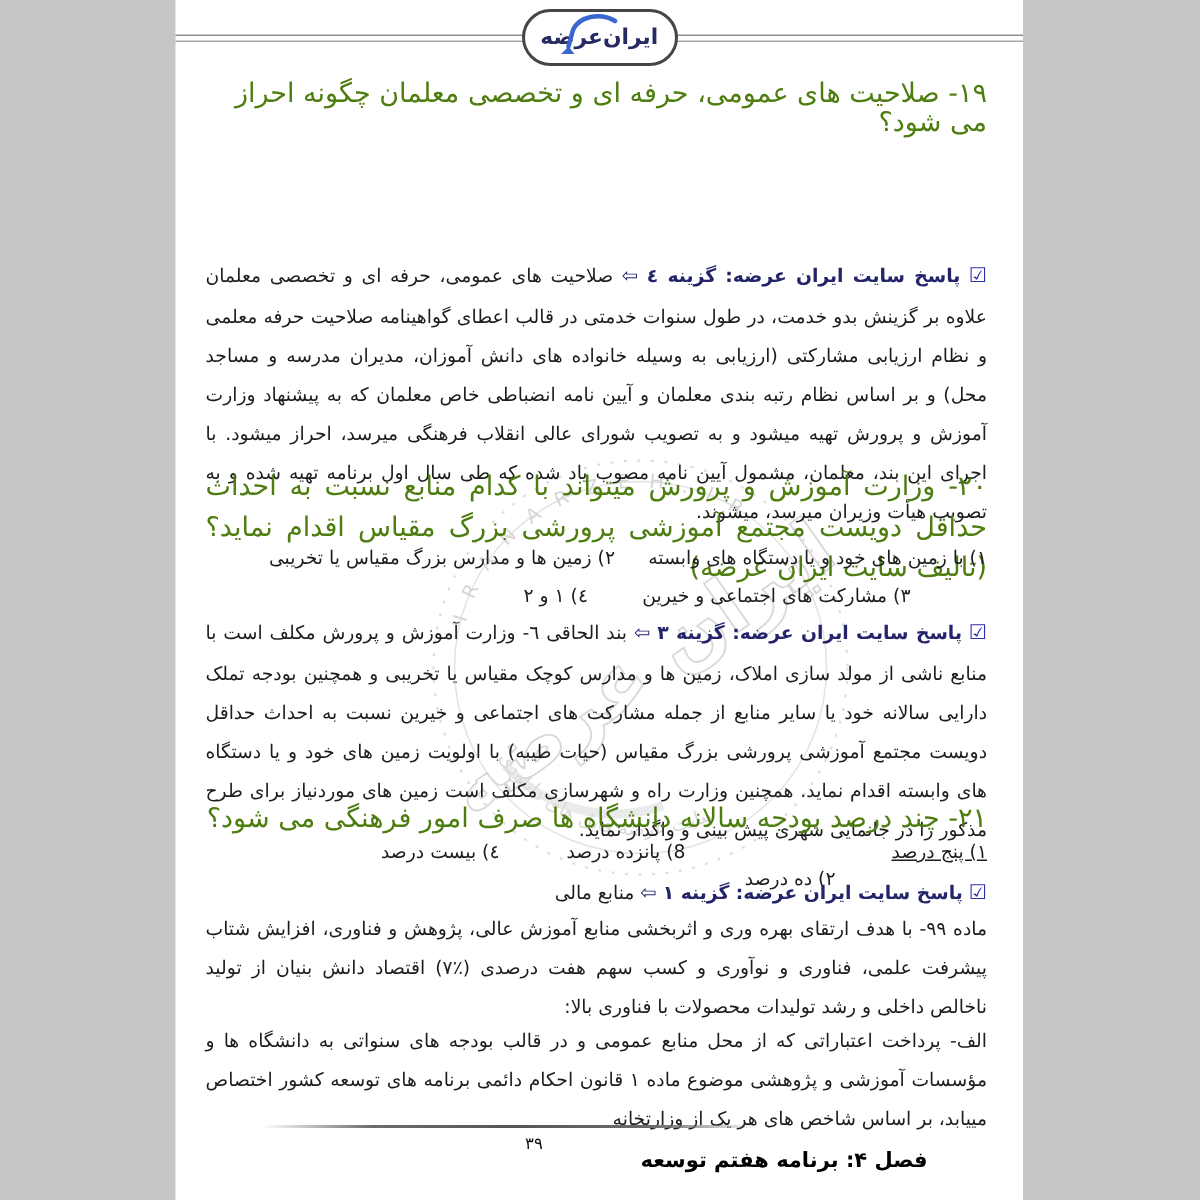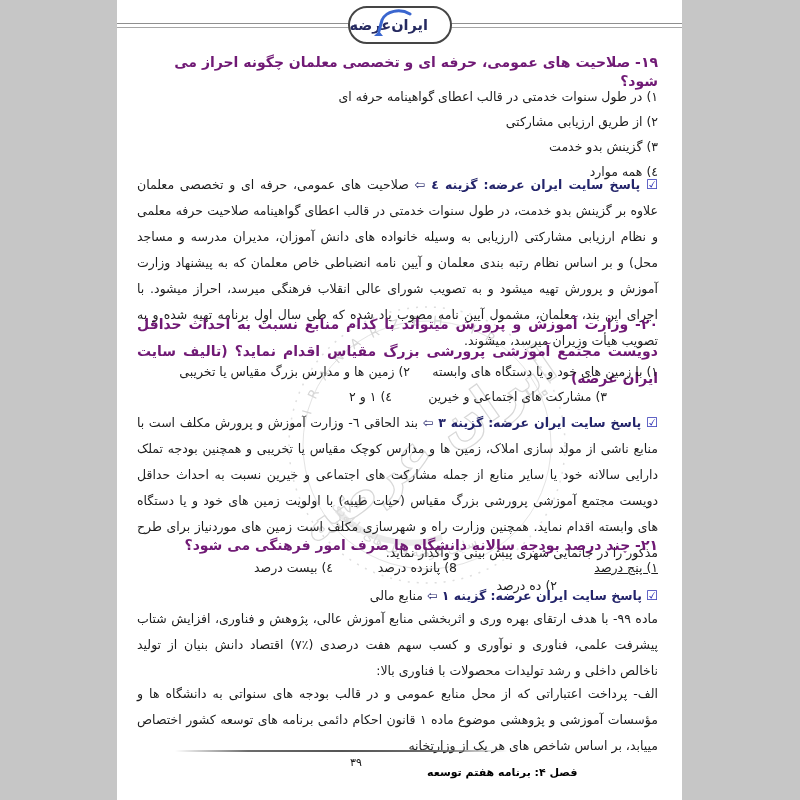--- a/index.html
+++ b/index.html
@@ -14,48 +14,48 @@
     background:#ffffff;
   }
   
   .hline{position:absolute;left:0;right:0;height:1.4px;background:#8f8f8f;z-index:2;}
   .hline.l1{top:23px;}
   .hline.l2{top:27px;background:#a6a6a6;}
   .logo-badge{
     position:absolute;top:6px;left:50%;transform:translateX(-50%);
     width:104px;height:38px;background:#ffffff;
     border:2.5px solid #454545;border-radius:20px;
-    display:flex;align-items:center;justify-content:flex-start;
+    display:flex;align-items:center;justify-content:center;
     z-index:3;box-sizing:border-box;
   }
   .logo-text{
     direction:rtl;font-weight:bold;font-size:14.5px;color:#262a60;
     letter-spacing:0.5px;position:relative;z-index:1;
   }
   .logo-arrow{position:absolute;left:20px;top:1px;z-index:2;}
   
   .watermark{position:absolute;left:150px;top:285px;z-index:1;}
   
   .content{position:absolute;inset:0;z-index:2;direction:rtl;color:#1d1d1d;}
   .blk{position:absolute;left:20px;right:24px;}
-  .qtitle{font-weight:bold;font-size:14px;color:#701a75;line-height:19px;text-align:right;}
+  .qtitle{font-weight:normal;font-size:18px;color:#4d7c0f;line-height:19px;text-align:right;}
   .qtitle.two{line-height:27px;text-align:justify;}
   .optlist div{font-size:12.5px;line-height:25px;text-align:right;}
   .para{font-size:12.5px;line-height:26px;text-align:justify;}
   .chk{color:#2b2fb3;font-size:13.5px;}
   .ans-label{color:#23246a;font-weight:bold;}
   .arrow{color:#23246a;font-size:13px;}
   .abs-opt{position:absolute;font-size:12.5px;white-space:nowrap;line-height:15px;}
   
   .footer-rule{
     position:absolute;left:58px;top:750px;width:333px;height:2px;z-index:2;
     background:linear-gradient(to right, rgba(130,130,130,0), #6c6c6c 22%, #555 50%, #6c6c6c 78%, rgba(130,130,130,0));
   }
   .page-number{position:absolute;left:215px;top:756px;width:48px;text-align:center;font-size:11px;color:#111;z-index:2;}
-  .chapter{position:absolute;left:310px;top:766px;font-size:11px;font-weight:bold;color:#000;direction:rtl;white-space:nowrap;z-index:2;}
+  .chapter{position:absolute;left:310px;top:766px;font-size:14px;font-weight:bold;color:#000;direction:rtl;white-space:nowrap;z-index:2;}
 </style>
 </head>
 <body>
 
 <div class="page">
 
   <div class="hline l1"></div>
   <div class="hline l2"></div>
   <div class="logo-badge">
     <svg class="logo-arrow" width="44" height="34" viewBox="0 0 44 34">
@@ -78,26 +78,20 @@
     <text font-size="13" fill="#dadada" letter-spacing="2">
       <textPath href="#wmArcBot" startOffset="18%">سایت عرضه فایل های دانلودی</textPath>
     </text>
     <text x="160" y="178" font-size="52" font-weight="bold" text-anchor="middle" fill="none" stroke="#d8d8d8" stroke-width="1.2" transform="rotate(-35 160 160)">ایران عرضه</text>
     <path d="M70,225 C95,255 140,265 175,252" fill="none" stroke="#dedede" stroke-width="6" opacity="0.6"></path>
   </svg>
 
   <div class="content">
 
     <div class="blk qtitle" style="top:53px;">١٩- صلاحیت های عمومی، حرفه ای و تخصصی معلمان چگونه احراز می شود؟</div>
-    <div class="blk optlist" style="top:84px;">
-      <div>١) در طول سنوات خدمتی در قالب اعطای گواهینامه حرفه ای</div>
-      <div>٢) از طریق ارزیابی مشارکتی</div>
-      <div>٣) گزینش بدو خدمت</div>
-      <div>٤) همه موارد</div>
-    </div>
     <p class="blk para" style="top:171px;margin:0;">
       <span class="chk">☑</span>
       <span class="ans-label">پاسخ سایت ایران عرضه: گزینه ٤</span>
       <span class="arrow">⇦</span>
       <span>صلاحیت های عمومی، حرفه ای و تخصصی معلمان علاوه بر گزینش بدو خدمت، در طول سنوات خدمتی در قالب اعطای گواهینامه صلاحیت حرفه معلمی و نظام ارزیابی مشارکتی (ارزیابی به وسیله خانواده های دانش آموزان، مدیران مدرسه و مساجد محل) و بر اساس نظام رتبه بندی معلمان و آیین نامه انضباطی خاص معلمان که به پیشنهاد وزارت آموزش و پرورش تهیه میشود و به تصویب شورای عالی انقلاب فرهنگی میرسد، احراز میشود. با اجرای این بند، معلمان، مشمول آیین نامه مصوب یاد شده که طی سال اول برنامه تهیه شده و به تصویب هیأت وزیران میرسد، میشوند.</span>
     </p>
 
     <div class="blk qtitle two" style="top:311px;">٢٠- وزارت آموزش و پرورش  میتواند با کدام منابع نسبت به احداث حداقل دویست مجتمع آموزشی پرورشی بزرگ مقیاس اقدام نماید؟ (تالیف سایت ایران عرضه)</div>
     <div class="blk" style="top:364px;height:52px;">
       <span class="abs-opt" style="right:0;top:0;">١) با زمین های خود و یا دستگاه های وابسته</span>

